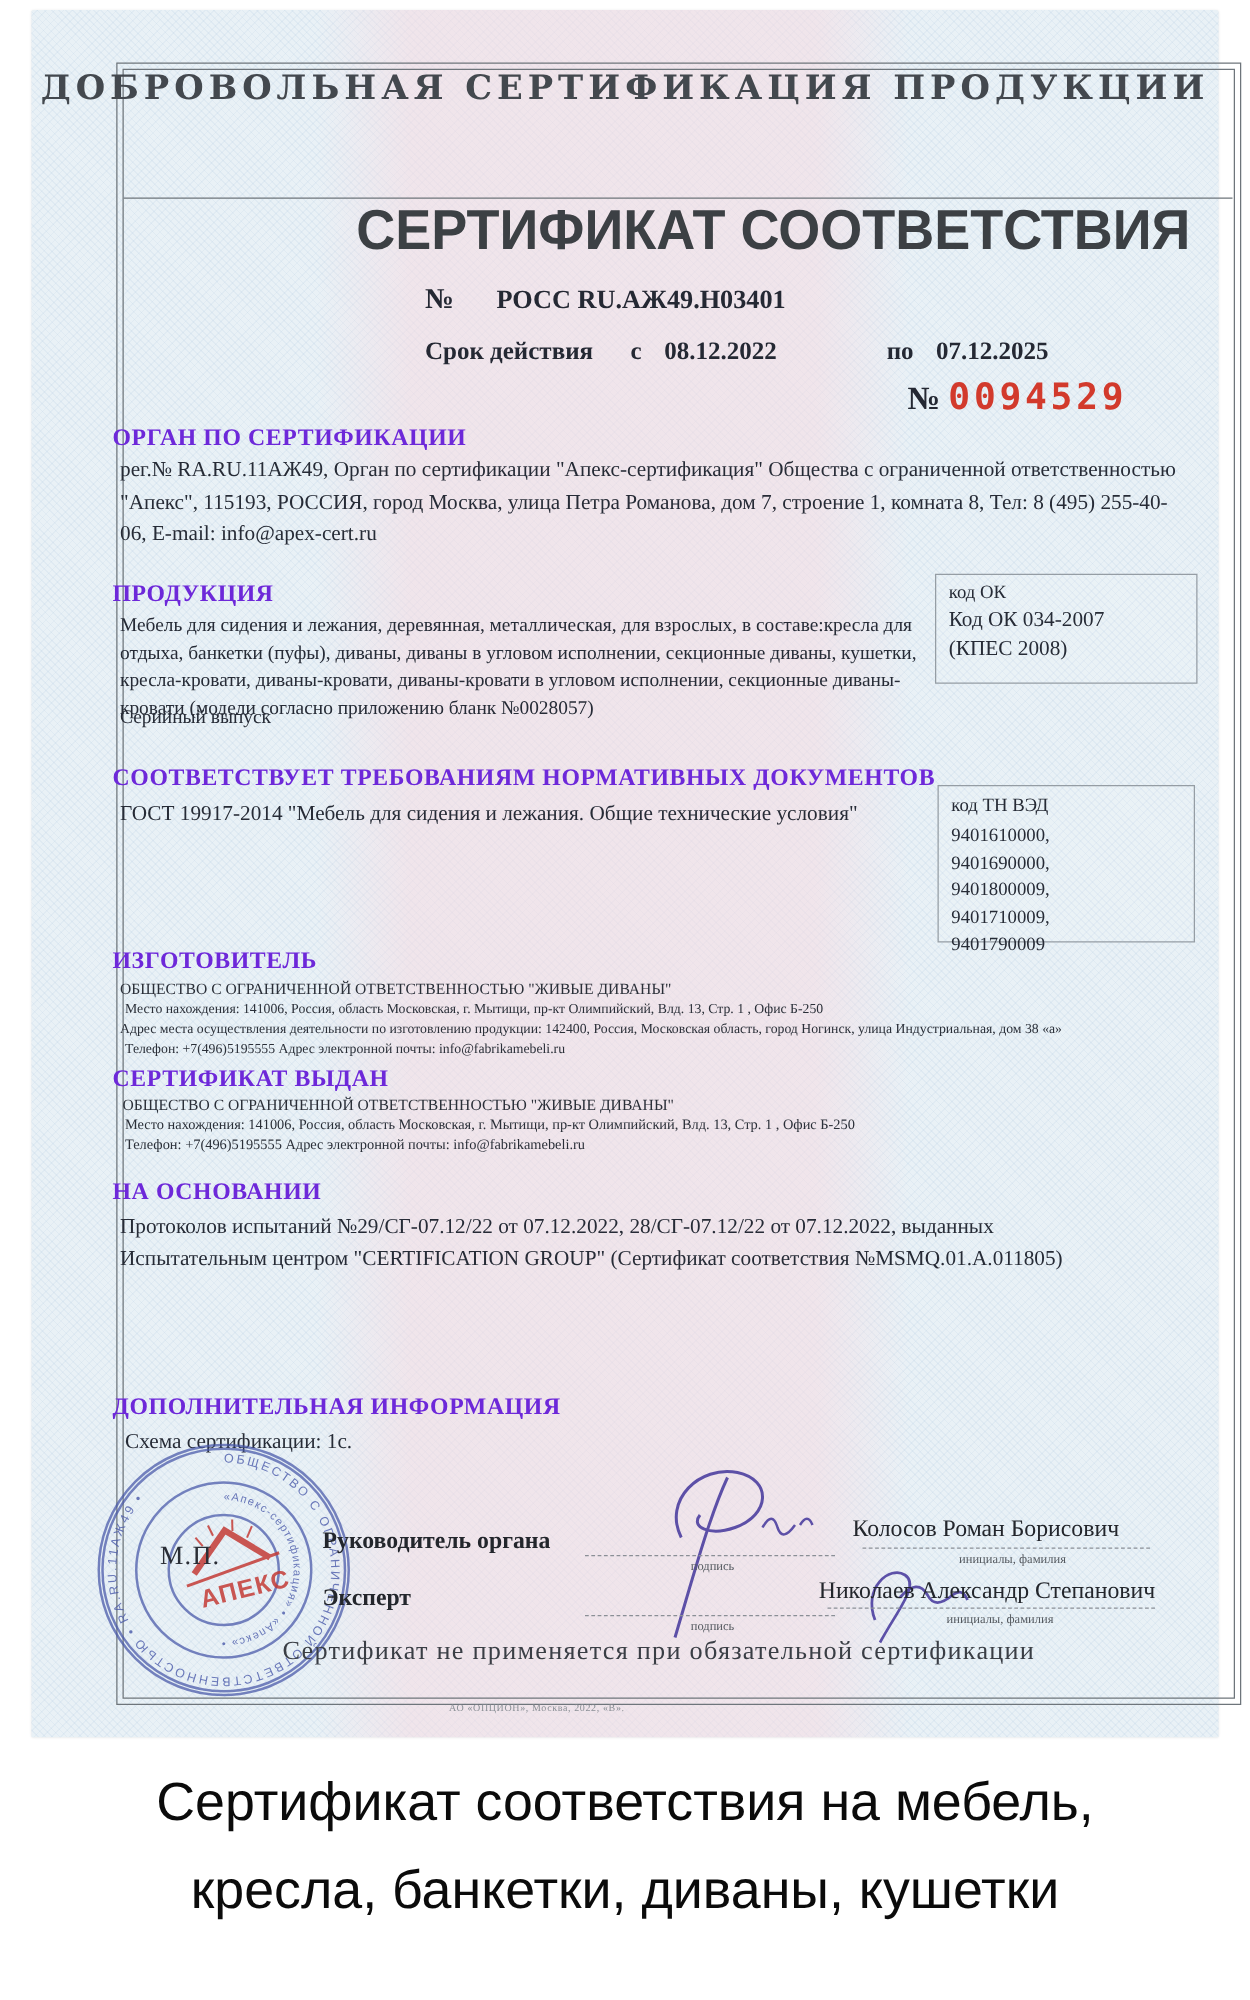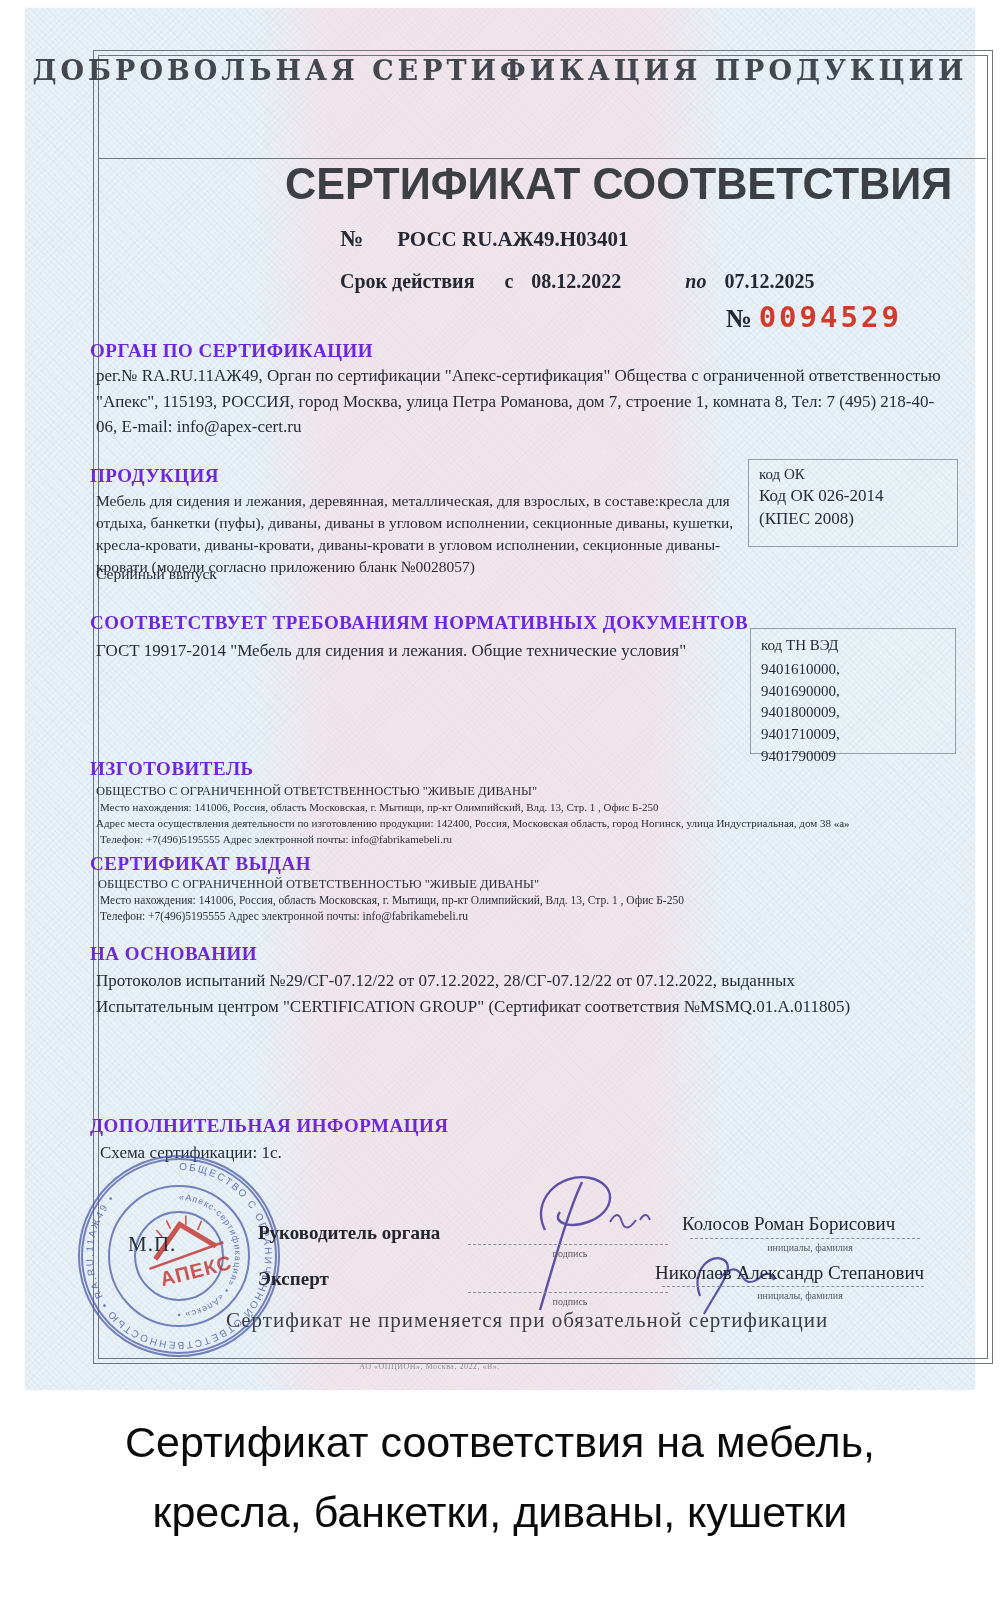--- a/index.html
+++ b/index.html
@@ -41,21 +41,21 @@
     left:285px;top:158px;width:640px;
     font-family:"Liberation Sans","DejaVu Sans",sans-serif;
     font-weight:bold;font-size:45px;color:#3c4044;letter-spacing:0px;
     transform:scaleX(0.96);transform-origin:left;white-space:nowrap;
   }
   .num-line{left:340px;top:226px;font-size:21px;font-weight:bold;color:#242833;}
   .num-label{margin-right:34px;font-size:23px;}
   .validity{left:340px;top:270px;font-size:20px;font-weight:bold;color:#242833;}
   .validity span{margin-right:18px;}
   .v-from{margin-left:12px;}
-  .v-po{margin-left:46px;font-style:italic;}
+  .v-po{margin-left:70px;}
   .serial{
     left:726px;top:300px;font-size:26px;color:#242833;font-weight:bold;white-space:nowrap;
   }
   .serial .digits{
     font-family:"DejaVu Sans Mono","Liberation Mono",monospace;
     color:#d23a2c;letter-spacing:3px;font-weight:bold;font-size:29px;
   }
   .sec-head{
     font-size:19px;font-weight:bold;color:#6d28d9;letter-spacing:0.5px;white-space:nowrap;
   }
@@ -108,29 +108,29 @@
 <div class="abs validity">
   <span>Срок действия</span><span class="v-from">с</span><span>08.12.2022</span><span class="v-po">по</span><span>07.12.2025</span>
 </div>
 
 <div class="abs serial">
   <span>№</span>
   <span class="digits">0094529</span>
 </div>
 
 <div class="abs sec-head" style="left:90px;top:340px;">ОРГАН ПО СЕРТИФИКАЦИИ</div>
-<div class="abs body-txt" style="left:96px;top:363px;width:848px;">рег.№ RA.RU.11АЖ49, Орган по сертификации "Апекс-сертификация" Общества с ограниченной ответственностью "Апекс", 115193, РОССИЯ, город Москва, улица Петра Романова, дом 7, строение 1, комната 8, Тел: 7 (495) 218-40-06, E-mail: info@apex-cert.ru</div>
+<div class="abs body-txt" style="left:96px;top:363px;width:848px;">рег.№ RA.RU.11АЖ49, Орган по сертификации "Апекс-сертификация" Общества с ограниченной ответственностью "Апекс", 115193, РОССИЯ, город Москва, улица Петра Романова, дом 7, строение 1, комната 8, Тел: 8 (495) 255-40-06, E-mail: info@apex-cert.ru</div>
 
 <div class="abs sec-head" style="left:90px;top:465px;">ПРОДУКЦИЯ</div>
 <div class="abs body-txt" style="left:96px;top:490px;width:648px;font-size:15.5px;line-height:1.42;">Мебель для сидения и лежания, деревянная, металлическая, для взрослых, в составе:кресла для отдыха, банкетки (пуфы), диваны, диваны в угловом исполнении, секционные диваны, кушетки, кресла-кровати, диваны-кровати, диваны-кровати в угловом исполнении, секционные диваны-кровати (модели согласно приложению бланк №0028057)</div>
 <div class="abs body-txt" style="left:96px;top:562px;font-size:15.5px;">Серийный выпуск</div>
 
 <div class="abs code-box" style="left:748px;top:459px;width:188px;height:74px;">
   <div class="lbl">код ОК</div>
-  <div class="val">Код ОК 026-2014</div>
+  <div class="val">Код ОК 034-2007</div>
   <div class="val">(КПЕС 2008)</div>
 </div>
 
 <div class="abs sec-head" style="left:90px;top:612px;">СООТВЕТСТВУЕТ ТРЕБОВАНИЯМ НОРМАТИВНЫХ ДОКУМЕНТОВ</div>
 <div class="abs body-txt" style="left:96px;top:638px;width:620px;">ГОСТ 19917-2014 "Мебель для сидения и лежания. Общие технические условия"</div>
 
 <div class="abs code-box codes" style="left:750px;top:628px;width:184px;height:112px;">
   <div class="lbl">код ТН ВЭД</div>
   <div>9401610000,</div>
   <div>9401690000,</div>

